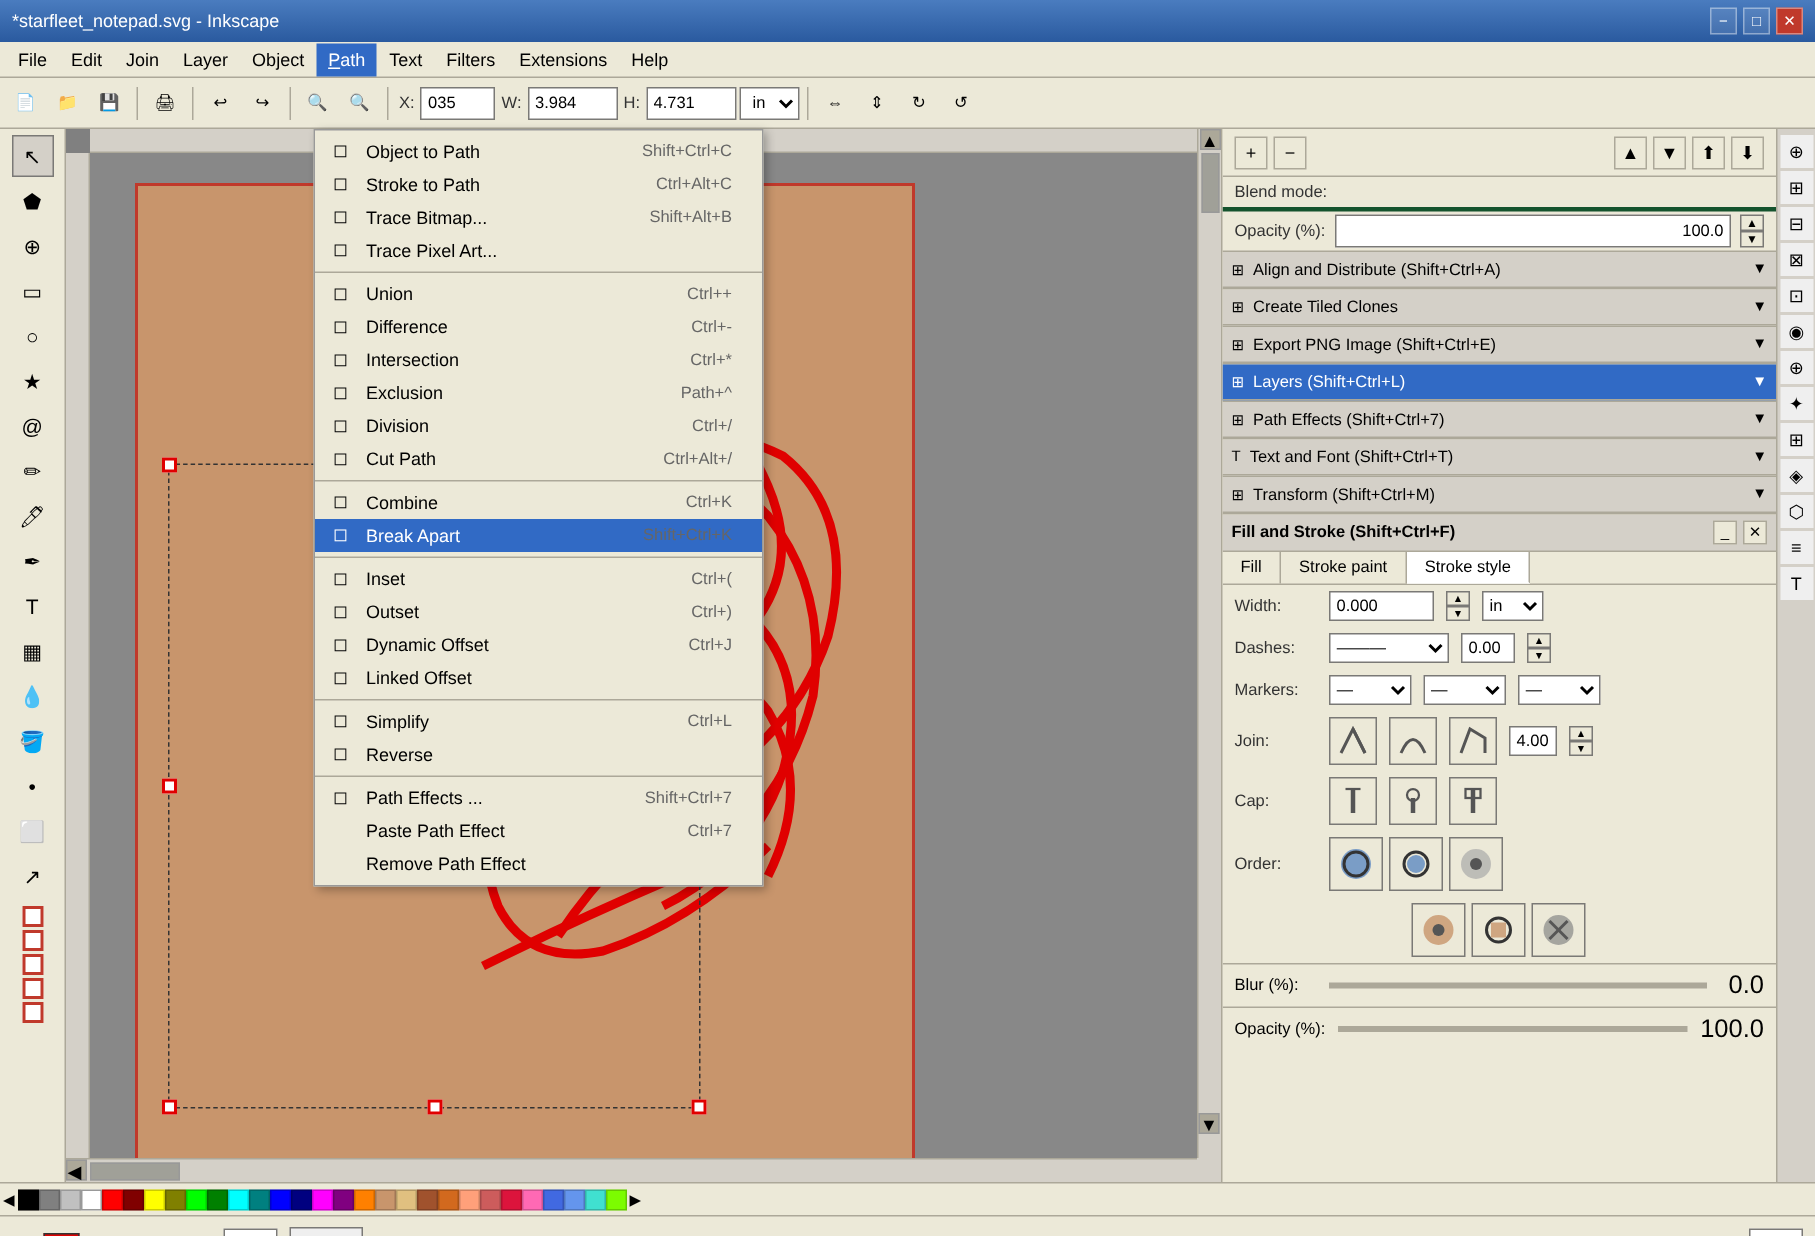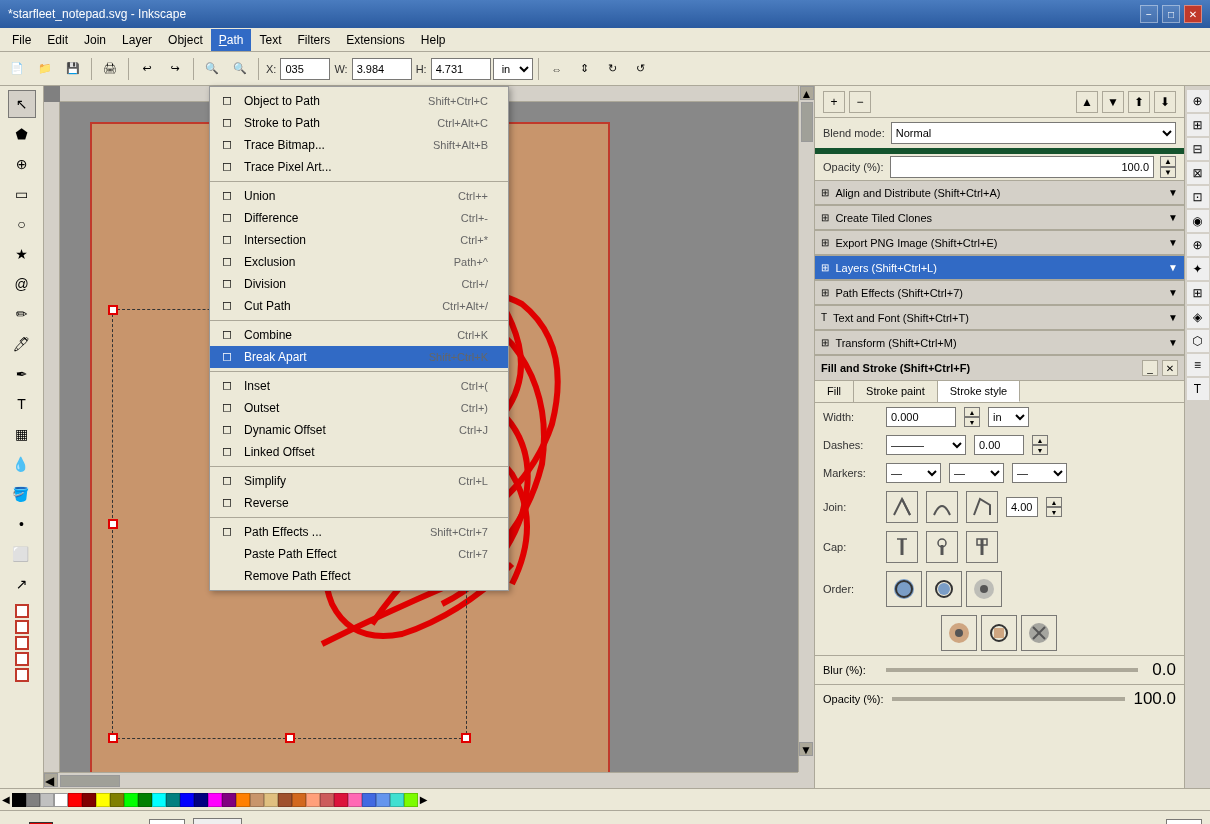--- a/index.html
+++ b/index.html
@@ -166,21 +166,21 @@
       background: #ece9d8;
       cursor: pointer;
       display: flex; align-items: center; justify-content: center;
       font-size: 12px;
     }
     #blend-row {
       display: flex;
       align-items: center;
       padding: 4px 8px;
       gap: 6px;
-      border-bottom: 6px solid #14532d;
+      border-bottom: 3px solid #14532d;
     }
     .blend-label { font-size: 11px; color: #333; }
     .blend-select {
       flex: 1;
       height: 22px;
       border: 1px solid #7a7976;
       background: white;
       font-size: 11px;
     }
     #opacity-row {
@@ -546,25 +546,20 @@
       <button class="layer-btn">−</button>
       <div style="flex:1"></div>
       <button class="layer-btn">▲</button>
       <button class="layer-btn">▼</button>
       <button class="layer-btn">⬆</button>
       <button class="layer-btn">⬇</button>
     </div>
 
     <div id="blend-row">
       <span class="blend-label">Blend mode:</span>
-      <select class="blend-select">
-        <option>Normal</option>
-        <option>Multiply</option>
-        <option>Screen</option>
-      </select>
     </div>
 
     <div id="opacity-row">
       <span class="opacity-label">Opacity (%):</span>
       <input class="opacity-input" type="text" value="100.0" style="">
       <div style="display:flex;flex-direction:column;">
         <button style="width:16px;height:11px;font-size:8px;border:1px solid #7a7976;background:#ece9d8;cursor:pointer;">▲</button>
         <button style="width:16px;height:11px;font-size:8px;border:1px solid #7a7976;background:#ece9d8;cursor:pointer;">▼</button>
       </div>
     </div>
@@ -650,21 +645,21 @@
           <option>in</option><option>px</option><option>mm</option>
         </select>
       </div>
 
       <div class="fs-row">
         <span class="fs-label">Dashes:</span>
         <select style="width:80px;height:20px;border:1px solid #7a7976;background:white;font-size:11px;">
           <option>———</option>
           <option>- - -</option>
         </select>
-        <input class="fs-input" type="text" style="width: 50px;" value="0.00">
+        <input class="fs-input" type="text" style="width: 36px;" value="0.00">
         <div style="display:flex;flex-direction:column;">
           <button style="width:16px;height:10px;font-size:7px;border:1px solid #7a7976;background:#ece9d8;cursor:pointer;">▲</button>
           <button style="width:16px;height:10px;font-size:7px;border:1px solid #7a7976;background:#ece9d8;cursor:pointer;">▼</button>
         </div>
       </div>
 
       <div class="fs-row">
         <span class="fs-label">Markers:</span>
         <select style="width:55px;height:20px;border:1px solid #7a7976;background:white;font-size:11px;">
           <option>—</option>

